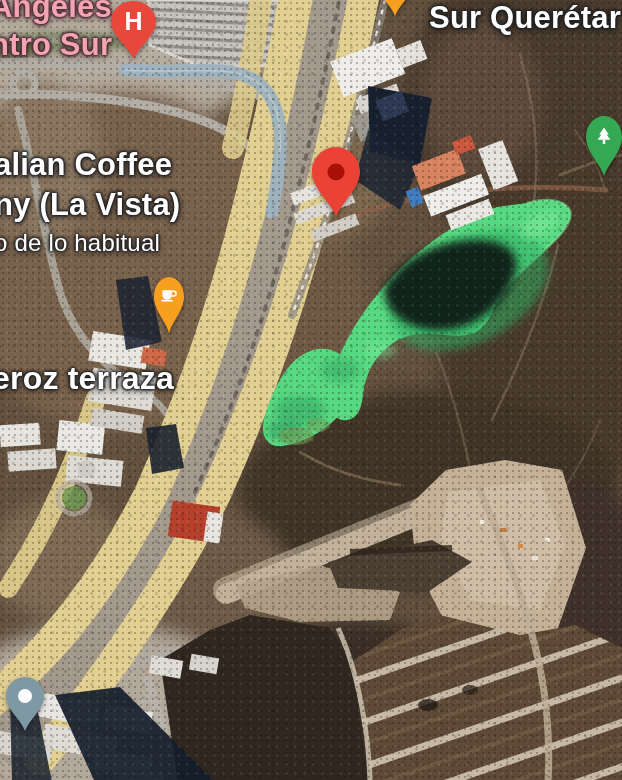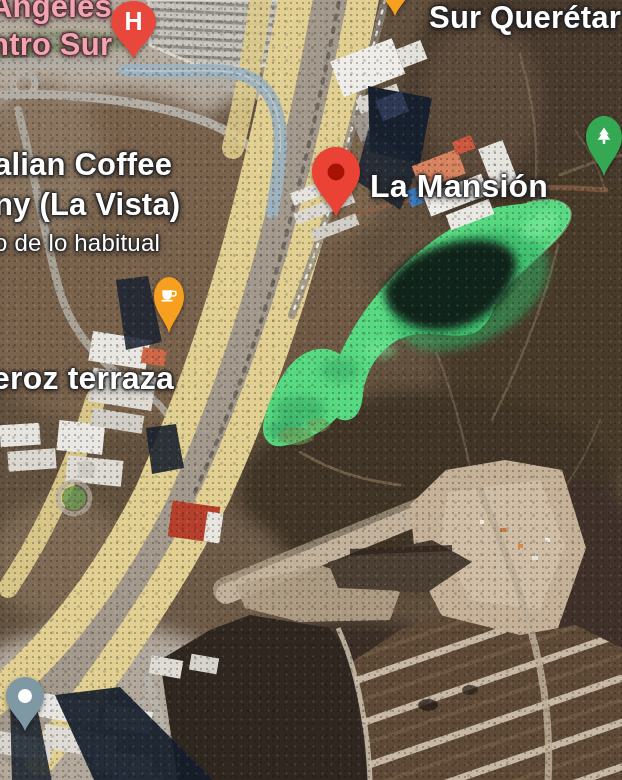--- a/index.html
+++ b/index.html
@@ -245,21 +245,20 @@
     <div>Ángeles</div>
     <div>ntro Sur</div>
   </div>
 
   <div class="label" style="left:429px;top:-2px;font-size:31px;line-height:40px">Sur Querétar</div>
 
   <div class="label" style="left:-6px;top:146px;font-size:31px;line-height:38px">alian Coffee</div>
   <div class="label" style="left:-6px;top:186px;font-size:31px;line-height:38px">ny (La Vista)</div>
   <div class="label" style="left:-6px;top:228px;font-size:24px;line-height:30px;font-weight:400">o de lo habitual</div>
 
-  <div class="label" style="left:370px;top:166px;font-size:32px;line-height:40px">La Mansión</div>
 
   <div class="label" style="left:-8px;top:358px;font-size:32px;line-height:40px">eroz terraza</div>
 
   <div class="pin" style="left:111px;top:1px;width:45px;height:58px">
     <svg class="pin-body" viewBox="0 0 24 34" preserveAspectRatio="none">
       <path d="M12 0 C5.4 0 0 5.4 0 12 C0 17 3.5 21.5 7 26 C9 28.6 11 31.2 12 34 C13 31.2 15 28.6 17 26 C20.5 21.5 24 17 24 12 C24 5.4 18.6 0 12 0 Z" fill="#e8483b"></path>
     </svg>
     <span class="pin-glyph letter" style="font-size:25px">H</span>
   </div>
 

